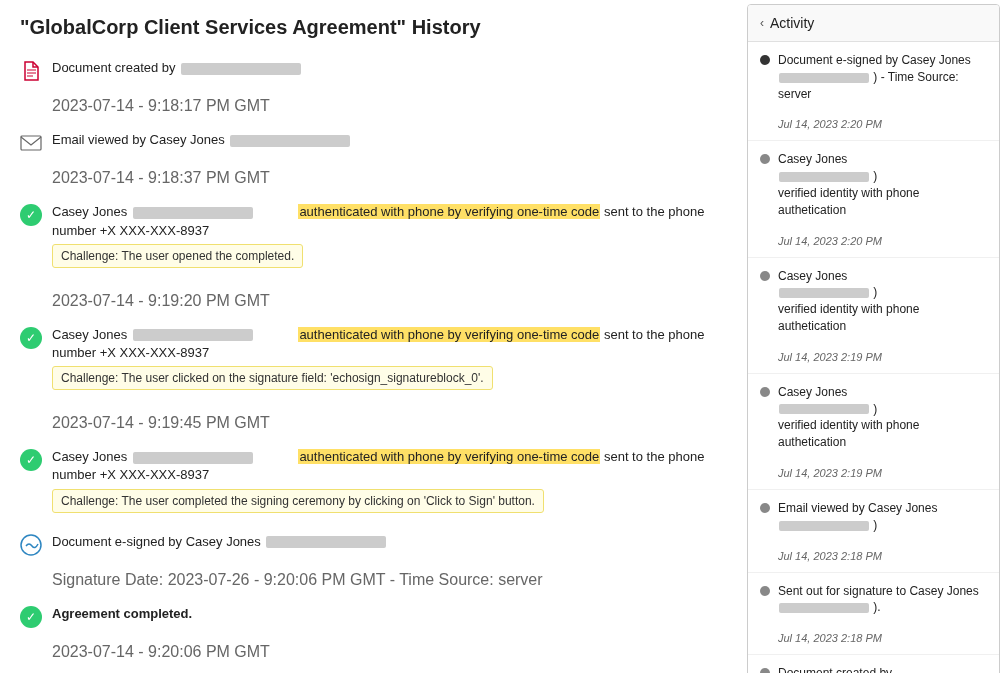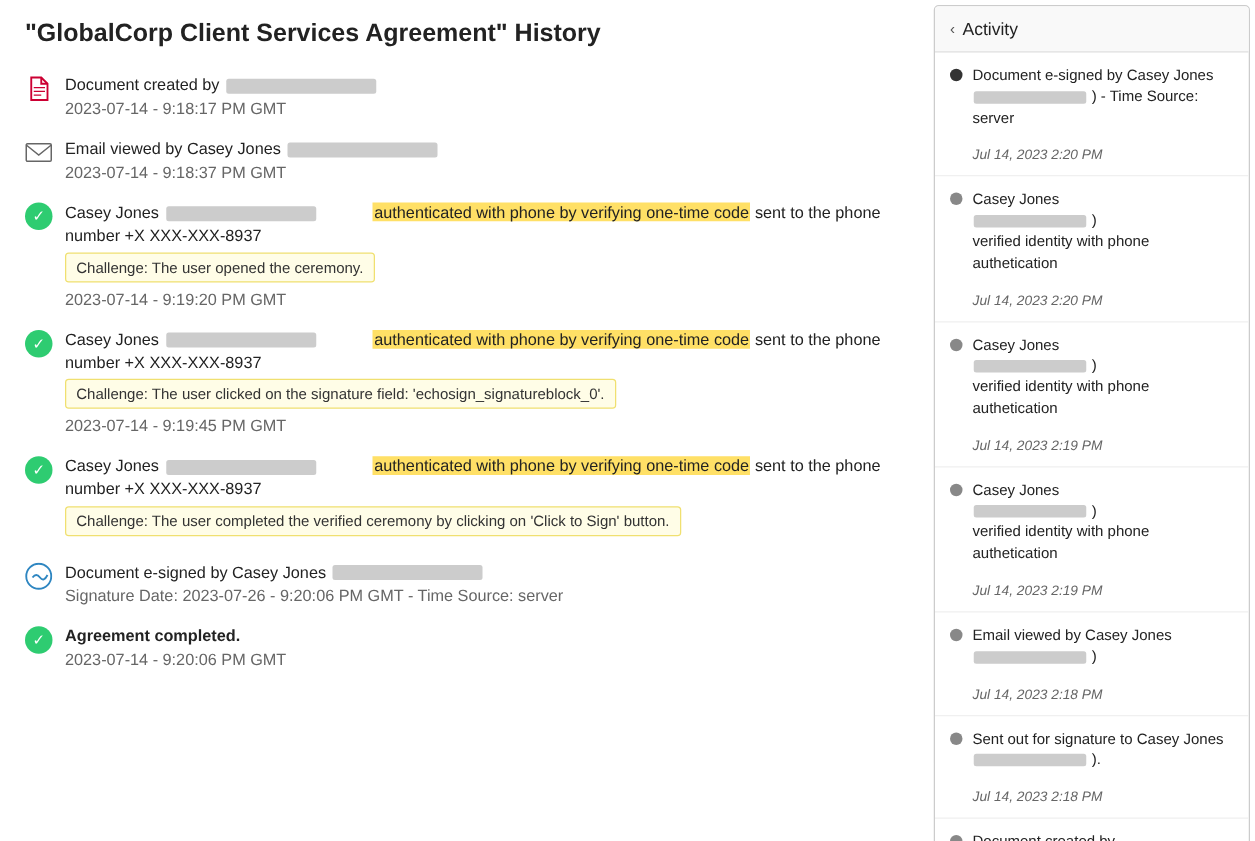--- a/index.html
+++ b/index.html
@@ -88,23 +88,23 @@
       margin: 0 2px;
     }
 
     .highlight-yellow {
       background: #ffe066;
       padding: 0 1px;
       margin-left: 40px;
     }
 
     .history-timestamp {
-      font-size: 13px;
+      font-size: 16px;
       color: #666;
-      margin-top: 2px;
+      margin-top: 20px;
     }
 
     .challenge-box {
       background: #fffde7;
       border: 1px solid #f0e070;
       border-radius: 3px;
       padding: 4px 8px;
       margin: 4px 0;
       font-size: 12px;
       color: #333;
@@ -245,21 +245,21 @@
   </div>
 
   <div class="history-item">
     <div class="history-icon">
       <div class="icon-check">✓</div>
     </div>
     <div class="history-content">
       <div class="history-text">
         Casey Jones <span class="redacted"></span> <span class="highlight-yellow">authenticated with phone by verifying one-time code</span> sent to the phone number +X XXX-XXX-8937
       </div>
-      <div class="challenge-box">Challenge: The user opened the ceremony.</div>
+      <div class="challenge-box">Challenge: The user opened the completed.</div>
       <div class="history-timestamp">2023-07-14 - 9:19:20 PM GMT</div>
     </div>
   </div>
 
   <div class="history-item">
     <div class="history-icon">
       <div class="icon-check">✓</div>
     </div>
     <div class="history-content">
       <div class="history-text">
@@ -271,21 +271,21 @@
   </div>
 
   <div class="history-item">
     <div class="history-icon">
       <div class="icon-check">✓</div>
     </div>
     <div class="history-content">
       <div class="history-text">
         Casey Jones <span class="redacted"></span> <span class="highlight-yellow">authenticated with phone by verifying one-time code</span> sent to the phone number +X XXX-XXX-8937
       </div>
-      <div class="challenge-box">Challenge: The user completed the verified ceremony by clicking on 'Click to Sign' button.</div>
+      <div class="challenge-box">Challenge: The user completed the signing ceremony by clicking on 'Click to Sign' button.</div>
     </div>
   </div>
 
   <div class="history-item">
     <div class="history-icon">
       <svg width="22" height="22" viewBox="0 0 22 22" fill="none">
         <circle cx="11" cy="11" r="10" fill="#fff" stroke="#2e86c1" stroke-width="1.5"></circle>
         <path d="M6 12 Q9 8 12 12 Q15 16 18 10" stroke="#2e86c1" stroke-width="1.5" fill="none"></path>
       </svg>
     </div>

